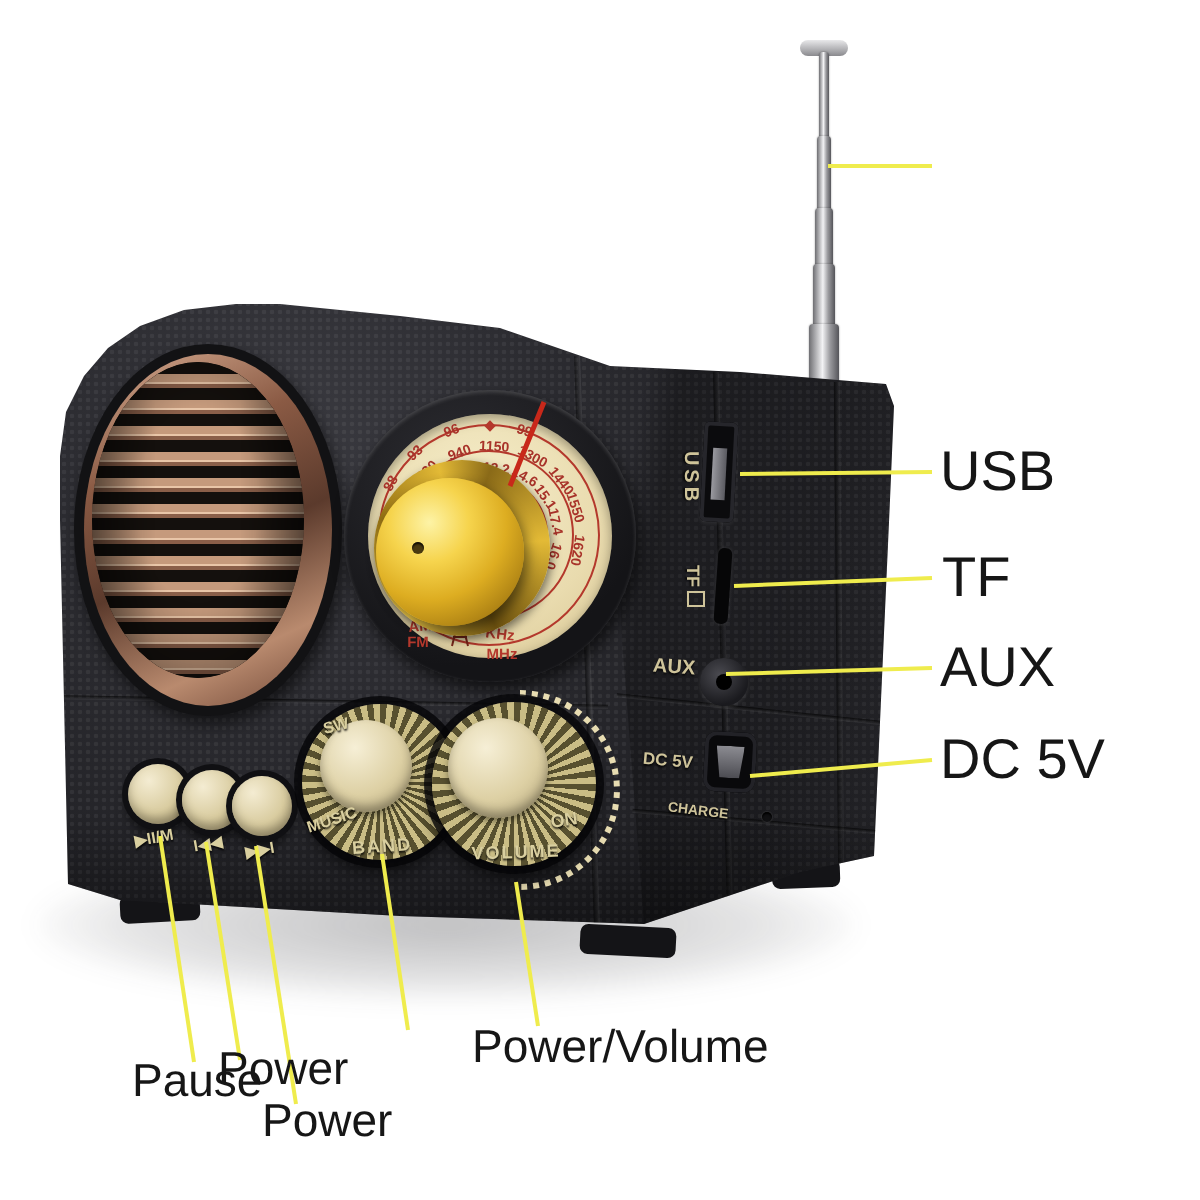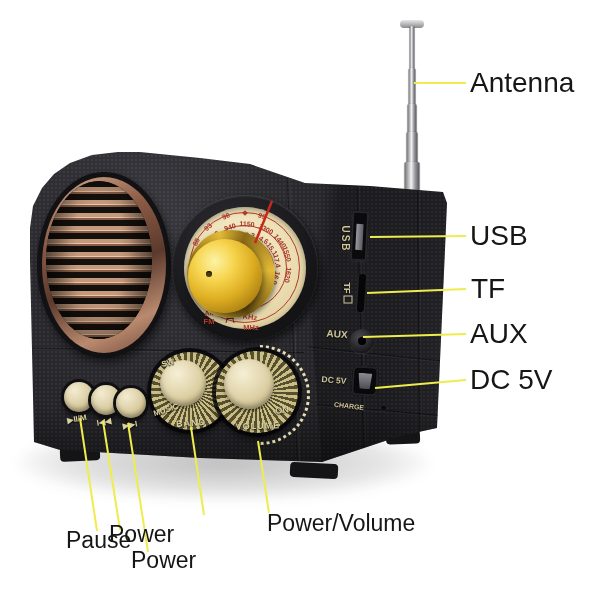--- a/index.html
+++ b/index.html
@@ -245,23 +245,22 @@
       <line x1="363" y1="337" x2="466" y2="334"></line>
       <line x1="375" y1="388" x2="466" y2="380"></line>
       <line x1="80" y1="418" x2="97" y2="531"></line>
       <line x1="103" y1="421" x2="120" y2="530"></line>
       <line x1="128" y1="423" x2="148" y2="552"></line>
       <line x1="191" y1="427" x2="204" y2="515"></line>
       <line x1="258" y1="441" x2="269" y2="513"></line>
     </g>
   </svg>
 
-  <div class="callout big" style="left:470px;top:67px;">Antenna</div>
   <div class="callout big" style="left:470px;top:220px;">USB</div>
   <div class="callout big" style="left:471px;top:273px;">TF</div>
   <div class="callout big" style="left:470px;top:318px;">AUX</div>
   <div class="callout big" style="left:470px;top:364px;">DC 5V</div>
   <div class="callout small" style="left:66px;top:527px;">Pause</div>
   <div class="callout small" style="left:109px;top:521px;">Power</div>
   <div class="callout small" style="left:131px;top:547px;">Power</div>
-  <div class="callout small" style="left:267px;top:510px;">Power/Volume</div>
+  <div class="callout small" style="left:236px;top:510px;">Power/Volume</div>
 
 </div>
 
 </body></html>

